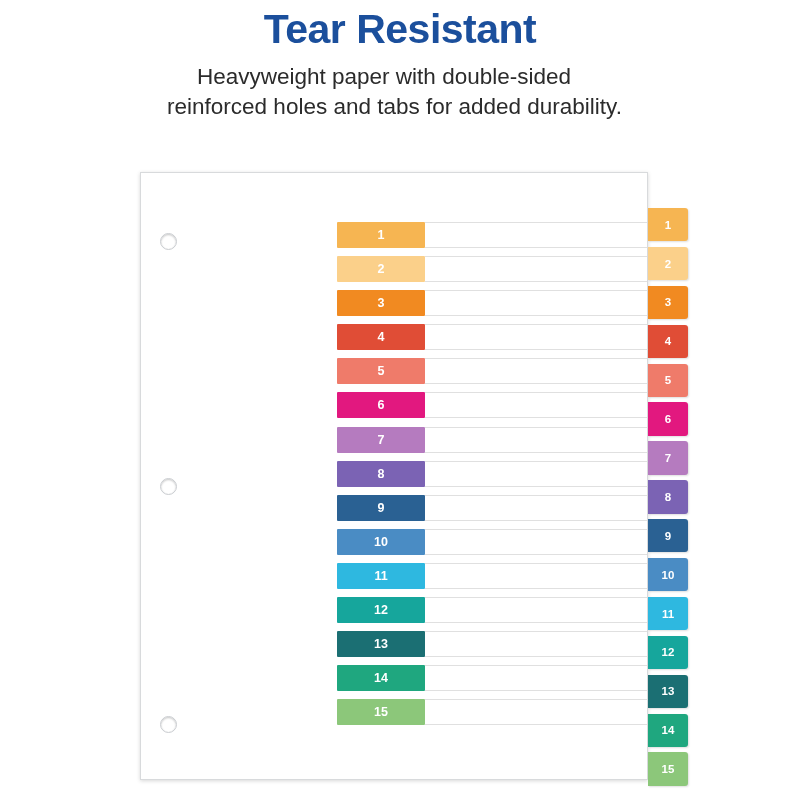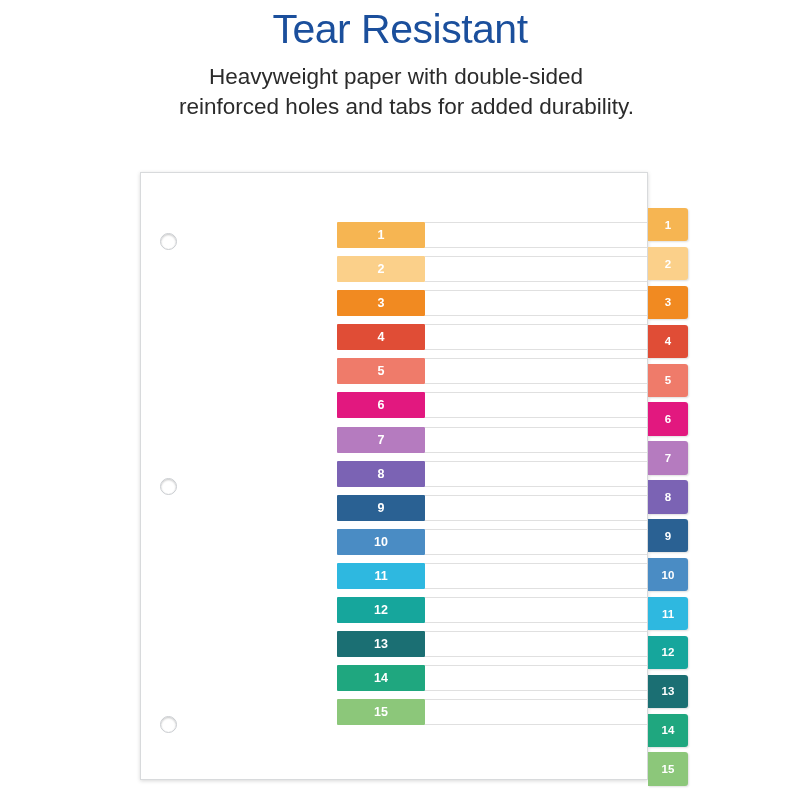--- a/index.html
+++ b/index.html
@@ -20,28 +20,28 @@
     background: #ffffff;
   }
   
   .headline {
     position: absolute;
     top: 6px;
     left: 0;
     width: 800px;
     text-align: center;
     font-size: 41px;
-    font-weight: normal;
+    font-weight: bold;
     color: #1b4f9c;
     letter-spacing: -0.5px;
   }
   .subhead {
     position: absolute;
     top: 62px;
-    left: 12px;
+    left: 0;
     width: 768px;
     text-align: center;
     font-size: 22.5px;
     color: #2b2b2b;
     line-height: 1.32;
   }
   .subhead .l2 { display: block; padding-left: 21px; }
 
   
   .sheet-wrap {

